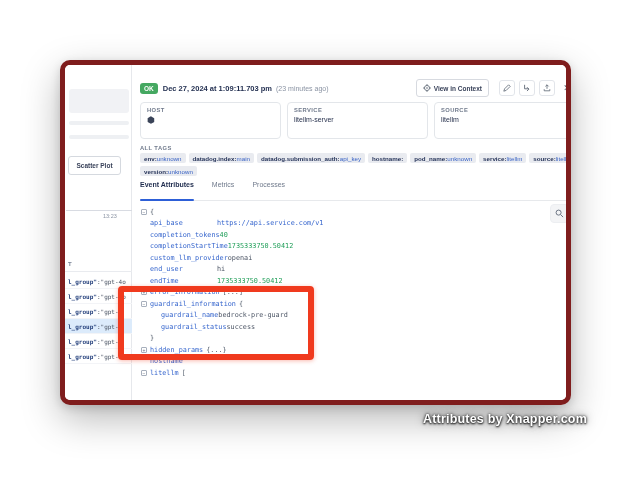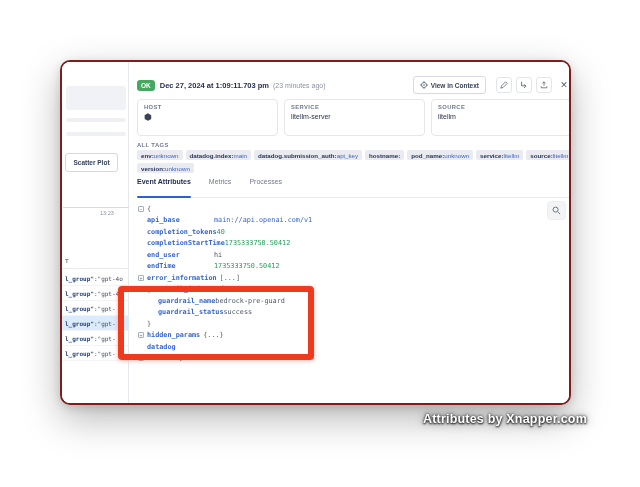--- a/index.html
+++ b/index.html
@@ -1,21 +1,21 @@
 <!DOCTYPE html>
 <html><head>
 <meta charset="utf-8">
 <style>
   * { margin:0; padding:0; box-sizing:border-box; }
   html,body { width:640px; height:487px; }
   body { background:#ffffff; font-family:"Liberation Sans", sans-serif; position:relative; overflow:hidden; }
 
   .window {
     position:absolute; left:60px; top:60px; width:511px; height:345px;
-    background:#fff; border:2px solid #7f1d1d; border-radius:10px;
+    background:#fff; border:5px solid #7f1d1d; border-radius:10px;
     box-shadow:0 14px 38px rgba(0,0,0,.28), 0 3px 10px rgba(0,0,0,.14);
     overflow:hidden;
   }
 
   
   .leftstrip { position:absolute; left:0; top:0; width:67px; height:100%; background:#fff; border-right:1px solid #e6e8ec; }
   .skel-a { position:absolute; left:4px; top:24px; width:60px; height:24px; background:#f1f2f5; border-radius:3px; }
   .skel-b { position:absolute; left:4px; top:56px; width:60px; height:4px; background:#eef0f3; border-radius:2px; }
   .skel-c { position:absolute; left:4px; top:70px; width:60px; height:4px; background:#eef0f3; border-radius:2px; }
   .scatter-btn {
@@ -63,21 +63,21 @@
   .tab.active { color:#1e2b4d; font-weight:bold; }
   .tab.active::after { content:""; position:absolute; left:0; right:0; bottom:-1px; height:2px; background:#2d5fd7; border-radius:1px; }
 
   .searchbtn { position:absolute; right:14px; top:139px; width:19px; height:19px; background:#f3f4f6; border:1px solid #eceef1; border-radius:4px; display:flex; align-items:center; justify-content:center; color:#6b7484; }
 
   .attrs { position:absolute; left:9px; top:141px; width:430px; font-family:"DejaVu Sans Mono", monospace; font-size:6.8px; }
   .arow { display:flex; align-items:center; height:11.5px; white-space:nowrap; }
   .arow.indent1 { padding-left:11px; }
   .abox { width:6px; height:6px; border:1px solid #a7afbc; border-radius:1px; color:#6b7484; font-size:5px; line-height:4px; text-align:center; margin-right:3px; flex:0 0 6px; font-family:"Liberation Sans", sans-serif; }
   .aspace { width:9px; flex:0 0 9px; }
-  .akey { color:#3565cd; min-width:67px;font-weight:bold; }
+  .akey { color:#3565cd; min-width:67px; }
   .indent1 .akey { min-width:56px; }
   .akey.noval { min-width:0; }
   .asuf { color:#5a6472; margin-left:3px; }
   .abrace { color:#5a6472; }
   .v-link { color:#3565cd; }
   .v-num { color:#1f9e58; }
   .v-str { color:#4c5565; }
 
   
   .redbox { position:absolute; left:118px; top:286px; width:196px; height:74px; border:6px solid #f03a1e; border-radius:4px; z-index:60; box-shadow:0 1px 4px rgba(240,58,30,.35); }
@@ -188,31 +188,36 @@
     </span>
 
     <div class="attrs" id="attrs">
         <div class="arow">
           <span class="abox">−</span>
           <span class="abrace">{</span>
         </div>
         <div class="arow">
           <span class="aspace"></span>
           <span class="akey">api_base</span>
-          <span class="aval v-link">main://api.openai.com/v1</span>
+          <span class="aval v-link">https://api.service.com/v1</span>
         </div>
         <div class="arow">
           <span class="aspace"></span>
           <span class="akey">completion_tokens</span>
           <span class="aval v-num">40</span>
         </div>
         <div class="arow">
           <span class="aspace"></span>
           <span class="akey">completionStartTime</span>
           <span class="aval v-num">1735333750.50412</span>
+        </div>
+        <div class="arow">
+          <span class="aspace"></span>
+          <span class="akey">custom_llm_provider</span>
+          <span class="aval v-str">openai</span>
         </div>
         <div class="arow">
           <span class="aspace"></span>
           <span class="akey">end_user</span>
           <span class="aval v-str">hi</span>
         </div>
         <div class="arow">
           <span class="aspace"></span>
           <span class="akey">endTime</span>
           <span class="aval v-num">1735333750.50412</span>
@@ -241,21 +246,21 @@
           <span class="aspace"></span>
           <span class="abrace">}</span>
         </div>
         <div class="arow">
           <span class="abox">+</span>
           <span class="akey noval">hidden_params</span>
           <span class="asuf">{...}</span>
         </div>
         <div class="arow">
           <span class="aspace"></span>
-          <span class="akey noval">datadog</span>
+          <span class="akey noval">hostname</span>
         </div>
         <div class="arow">
           <span class="abox">−</span>
           <span class="akey noval">litellm</span>
           <span class="asuf">[</span>
         </div>
       </div>
   </div>
 </div>
 

